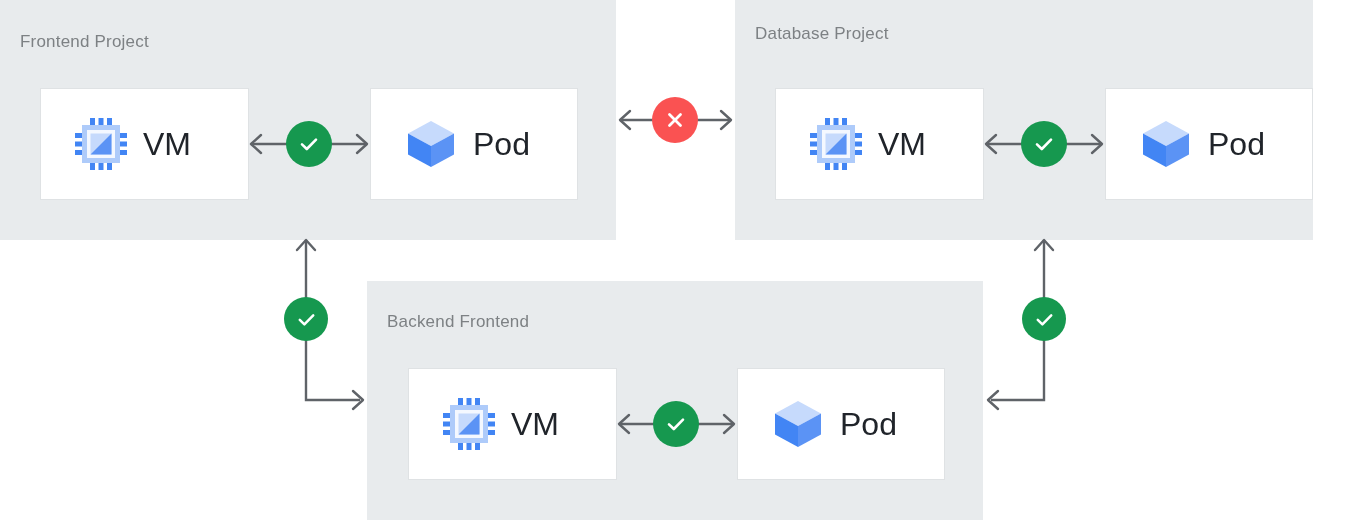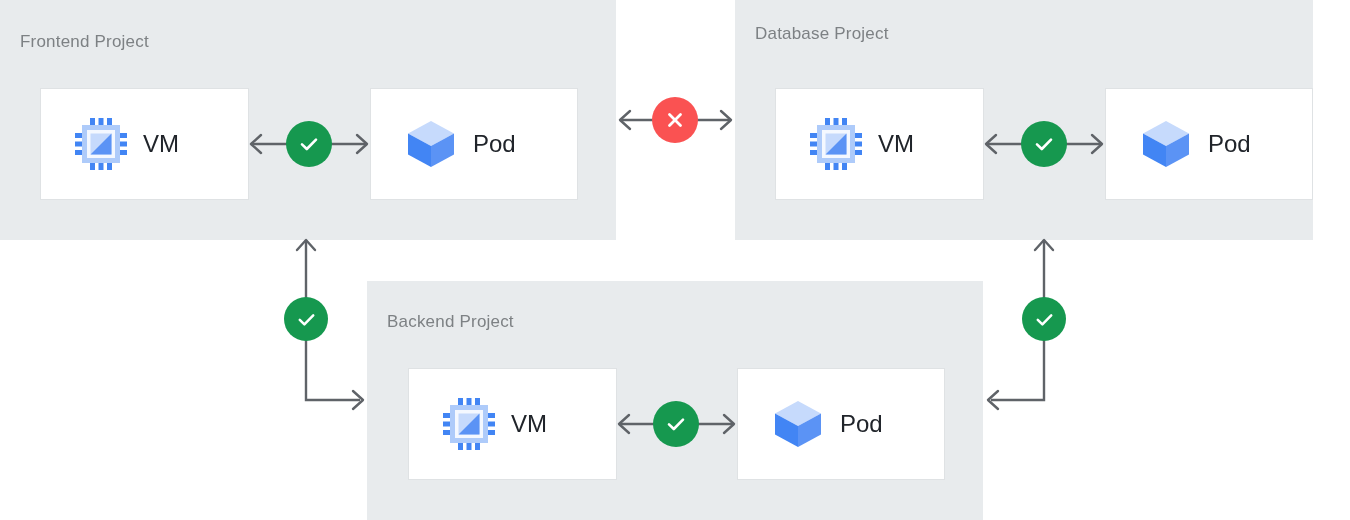--- a/index.html
+++ b/index.html
@@ -41,21 +41,21 @@
     display: flex;
     align-items: center;
   }
   .card-inner {
     display: flex;
     align-items: center;
     gap: 16px;
     padding-left: 34px;
   }
   .card-label {
-    font-size: 24px;
+    font-size: 32px;
     color: #20242a;
     line-height: 1;
     white-space: nowrap;
   }
   .res-icon { width: 52px; height: 52px; display: block; flex: none; }
 
   
   #wires {
     position: absolute;
     left: 0; top: 0;
@@ -80,21 +80,21 @@
 <body>
 
 <div id="stage">
 
   <div class="panel" style="left:0px; top:0px; width:616px; height:240px;"></div>
   <div class="panel" style="left:735px; top:0px; width:615px; height:240px;"></div>
   <div class="panel" style="left:367px; top:281px; width:616px; height:239px;"></div>
 
   <div class="panel-title" style="left:20px; top:32px;">Frontend Project</div>
   <div class="panel-title" style="left:755px; top:24px;">Database Project</div>
-  <div class="panel-title" style="left:387px; top:312px;">Backend Project</div>
+  <div class="panel-title" style="left:387px; top:312px;">Backend Frontend</div>
 
   <svg id="wires" viewBox="0 0 1350 520" width="1350" height="520">
     <g fill="none" stroke="#5f6368" stroke-width="2.4" stroke-linecap="butt" stroke-linejoin="miter">
 
       <g>
         <line x1="251" y1="144" x2="367" y2="144"></line>
         <polyline points="261,135 251,144 261,153" stroke-linecap="round" stroke-linejoin="round"></polyline>
         <polyline points="357,135 367,144 357,153" stroke-linecap="round" stroke-linejoin="round"></polyline>
       </g>
 

